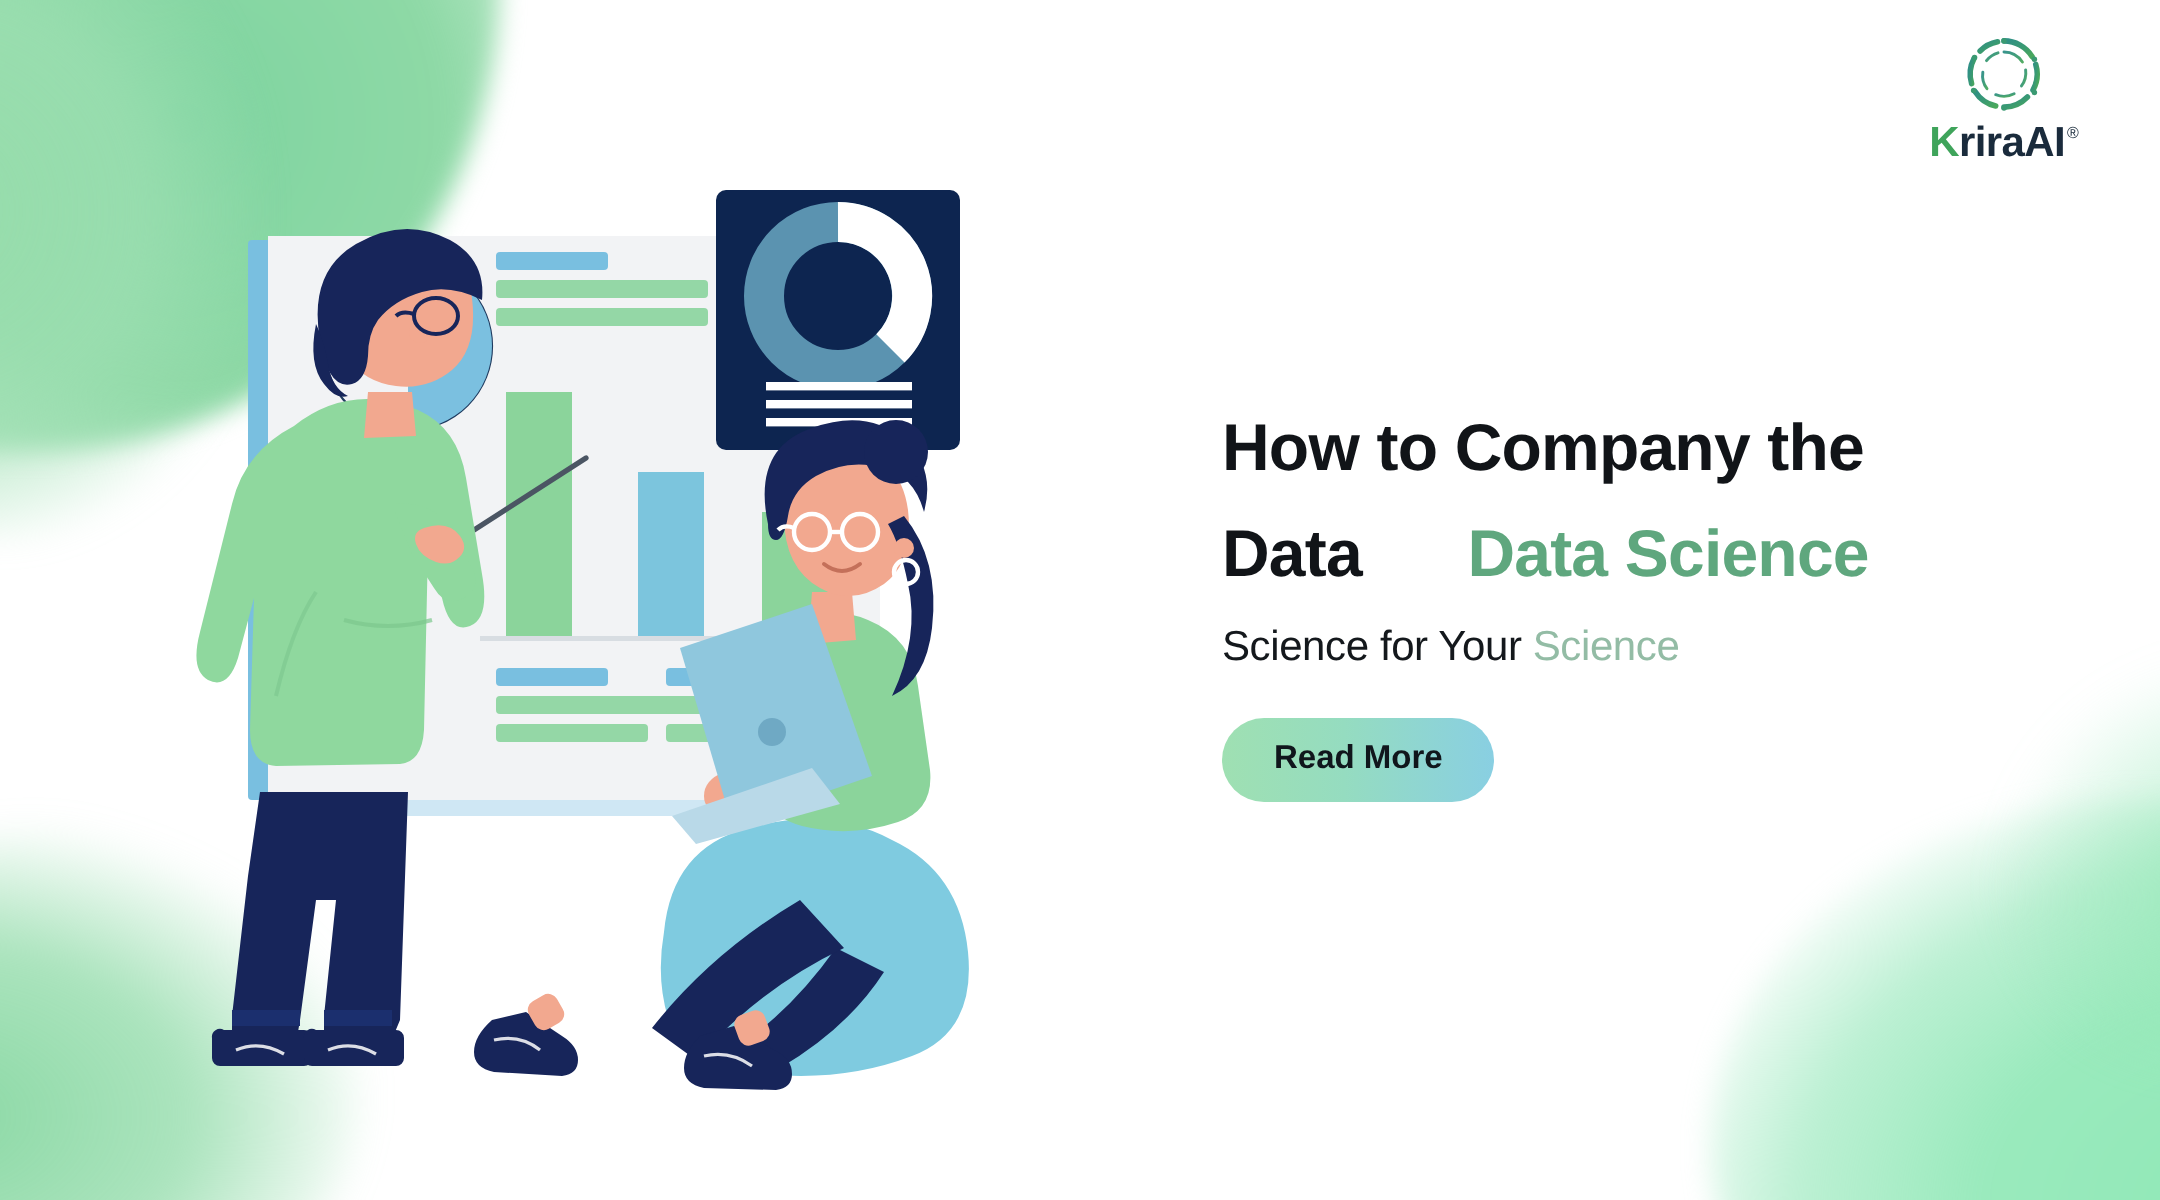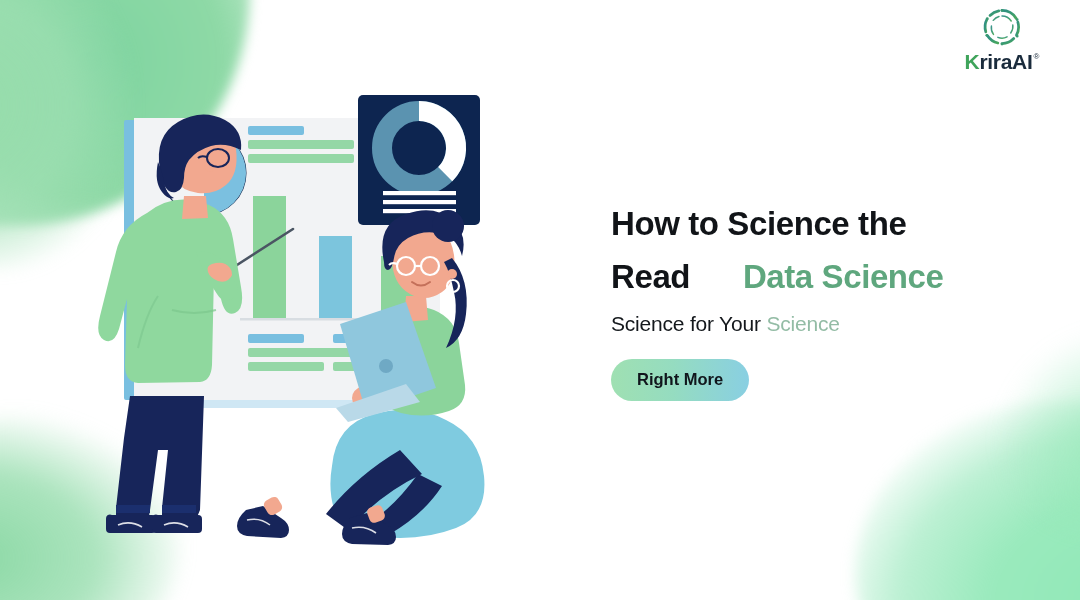--- a/index.html
+++ b/index.html
@@ -38,21 +38,21 @@
     filter: blur(7px);
   }
   .blob-br2 {
     left:1000px; top:330px; width:200px; height:200px;
     background: radial-gradient(ellipse at 60% 60%, rgba(150,232,184,0.85) 0%, rgba(255,255,255,0) 72%);
     border-radius:50%;
     filter: blur(10px);
   }
 
   
-  .logo { position:absolute; right:32px; top:4px; width:92px; text-align:center; }
+  .logo { position:absolute; right:32px; top:14px; width:92px; text-align:center; }
   .logo-mark { width:46px; height:46px; margin:0 auto 1px; display:block; }
   .logo-word { display:flex; align-items:flex-start; justify-content:center; line-height:1; }
   .logo-text {
     font-size:21px; font-weight:700; letter-spacing:-0.3px;
     font-family:"Liberation Sans", sans-serif; color:#1a2b3c;
   }
   .logo-text .k-green { color:#3fa45b; }
   .logo-reg { font-size:8px; color:#1a2b3c; margin-left:1px; margin-top:2px; }
 
   
@@ -277,22 +277,22 @@
         <path d="M236 330 l70 -24 l14 18 l-72 20 Z" fill="#b9d9e8"></path>
         <circle cx="286" cy="288" r="7" fill="#6fa9c4"></circle>
       </g>
     </g>
 
   </svg>
   </div>
 
   <div class="copy">
     <h1 class="headline">
-      <span>How to Science the</span><br>
-      <span>Read </span><span class="accent">Data Science</span>
+      <span>How to Company the</span><br>
+      <span>Data </span><span class="accent">Data Science</span>
     </h1>
     <div class="subline">
       <span>Science for Your </span><span class="accent-soft">Science</span>
     </div>
-    <button class="cta">Right More</button>
+    <button class="cta">Read More</button>
   </div>
 
 </div>
 
 </body></html>

